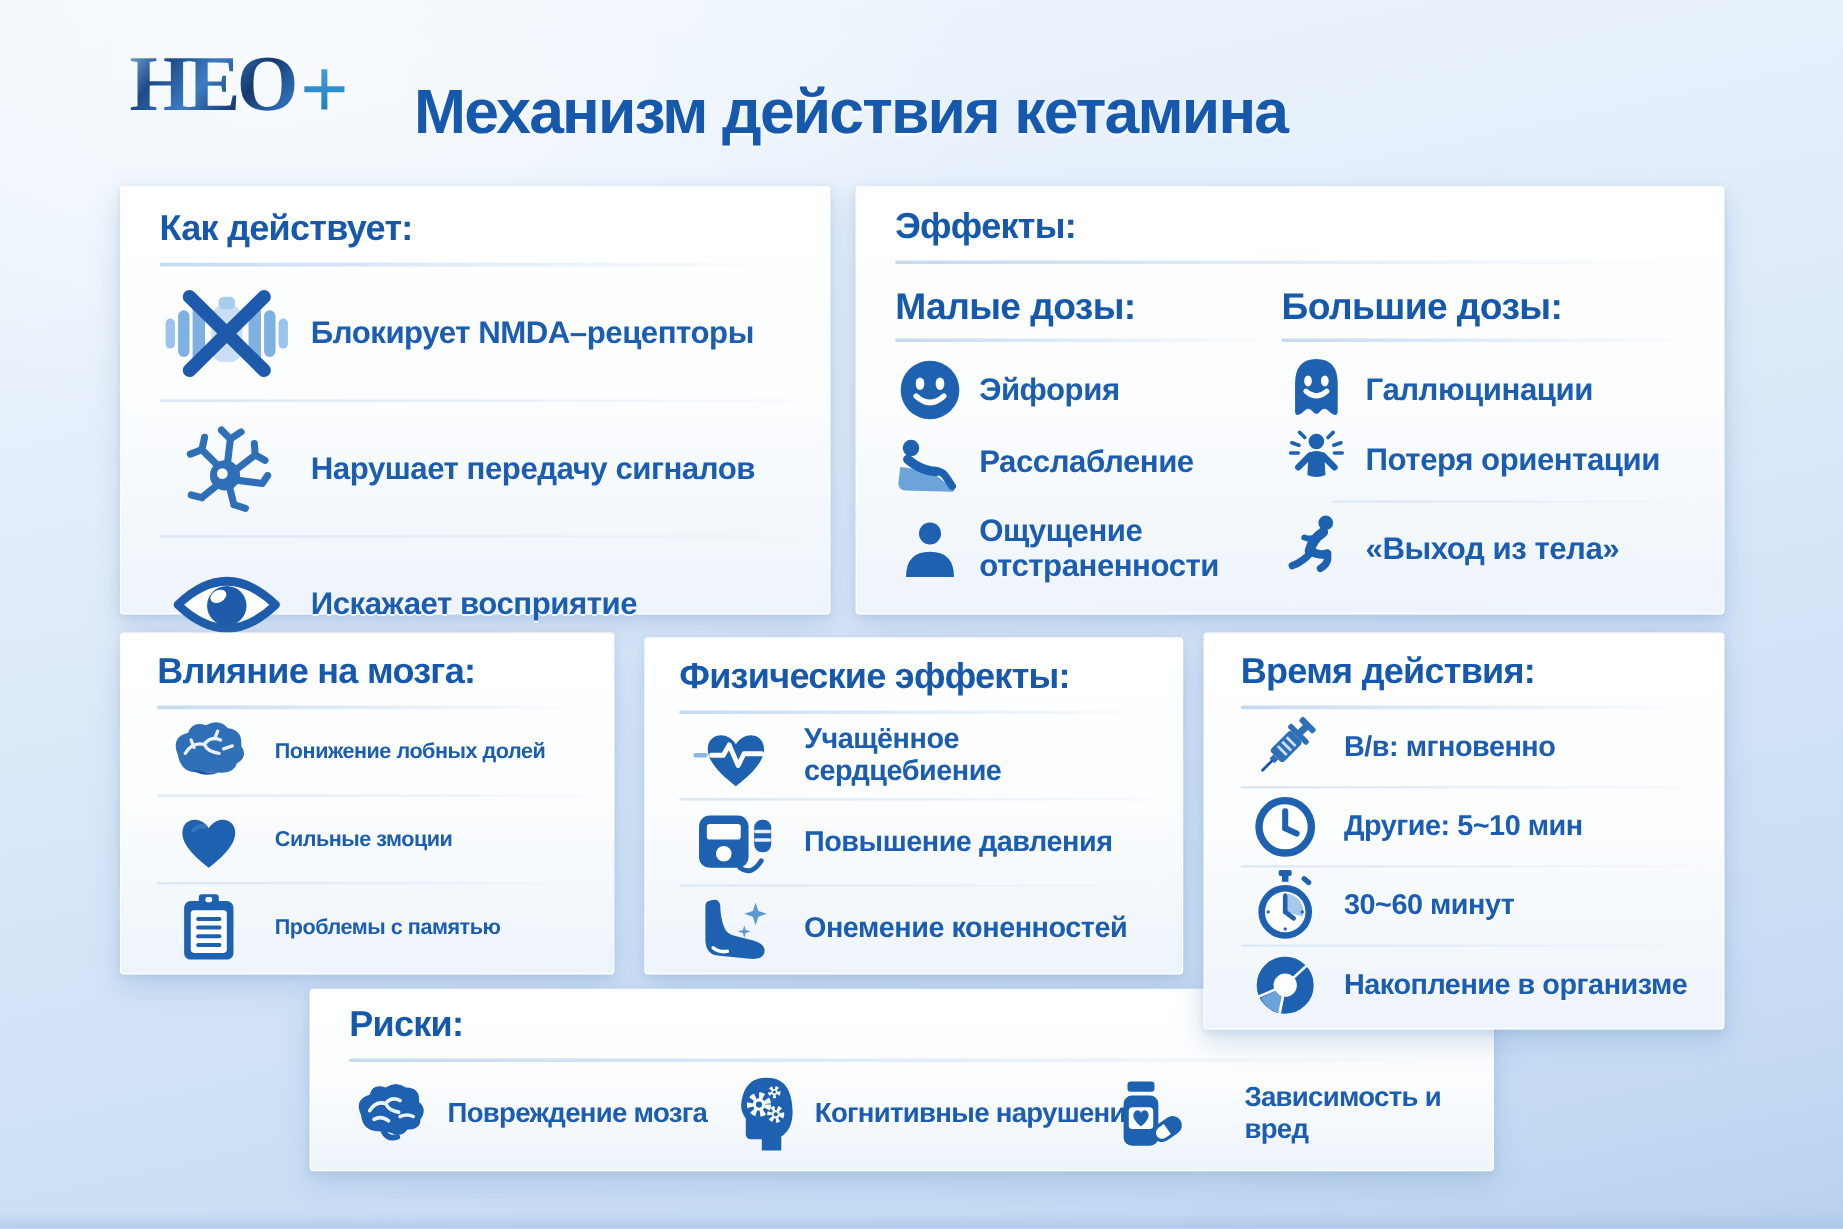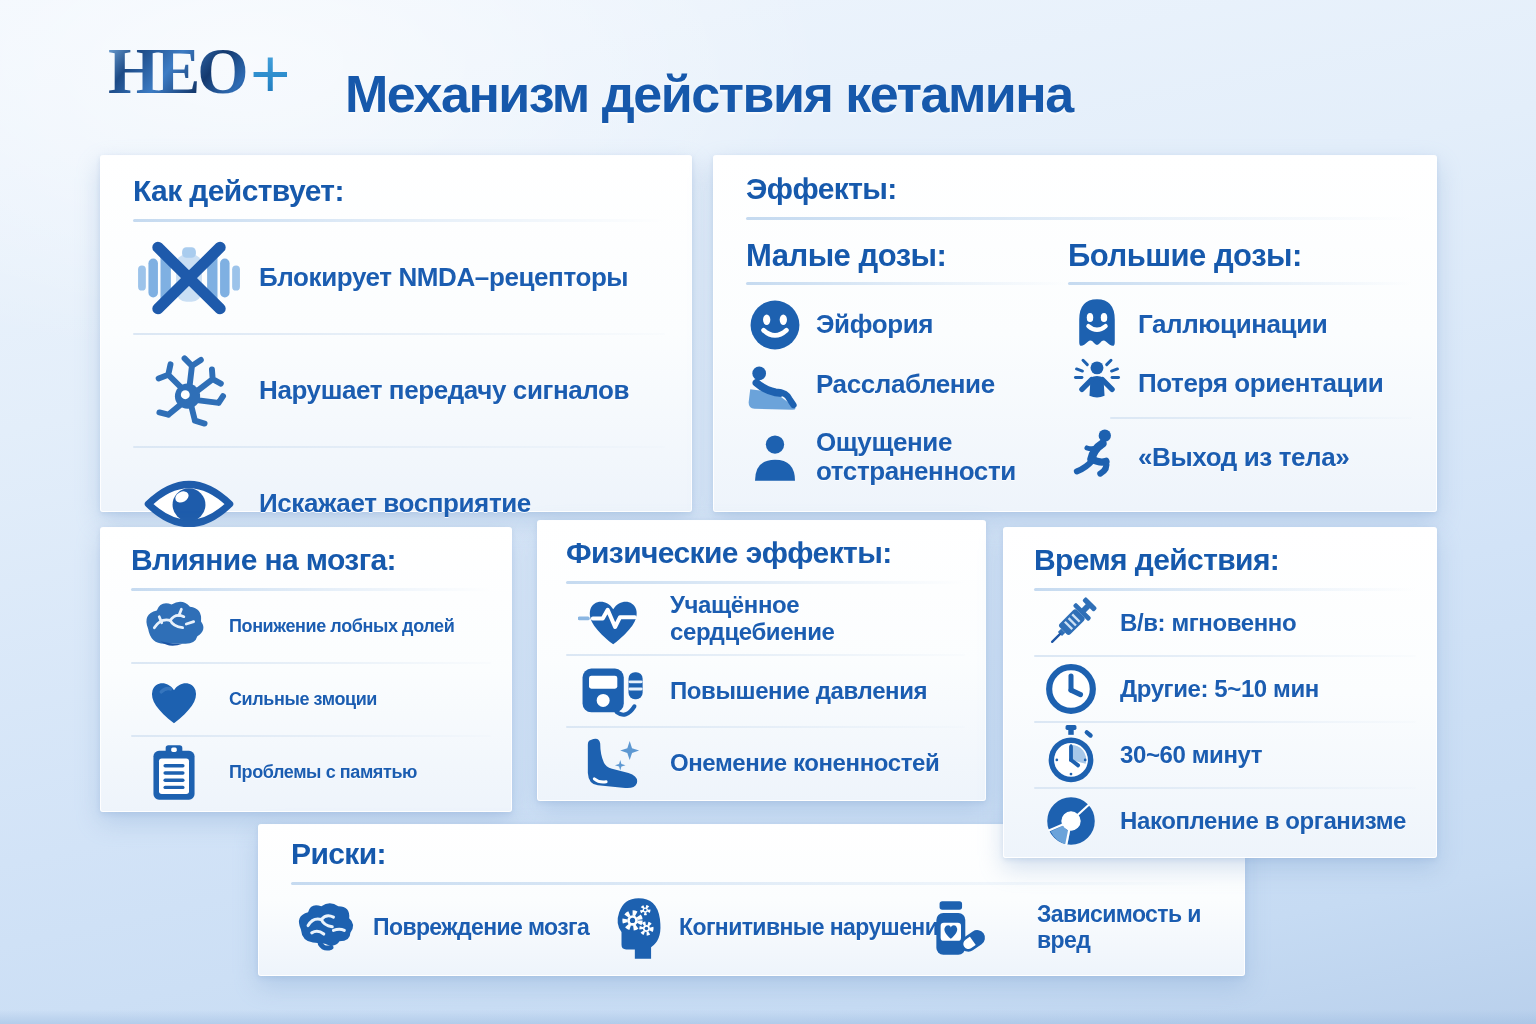--- a/index.html
+++ b/index.html
@@ -53,21 +53,21 @@
   .card-effects .sub-rule{margin-top:8px;margin-bottom:10px;}
   .wrap-label{display:inline-block;max-width:205px;}
 
   
   .card-brain{left:100px;top:527px;width:412px;height:285px;padding:15px 20px 0 30px;}
   .card-brain .item-row{height:71px;}
   .card-brain .icon-box{width:86px;margin-right:12px;}
   .card-brain .label{font-size:18px;}
 
   
-  .card-physical{left:537px;top:520px;width:449px;height:281px;padding:15px 20px 0 28px;}
+  .card-physical{left:537px;top:531px;width:449px;height:281px;padding:15px 20px 0 28px;}
   .card-physical .item-row{height:70px;}
   .card-physical .icon-box{width:92px;margin-right:12px;}
   .card-physical .label{font-size:24px;}
 
   
   .card-duration{left:1003px;top:527px;width:434px;height:331px;padding:15px 20px 0 30px;z-index:3;}
   .card-duration .item-row{height:64px;}
   .card-duration .icon-box{width:74px;margin-right:12px;}
   .card-duration .label{font-size:24px;}
 

